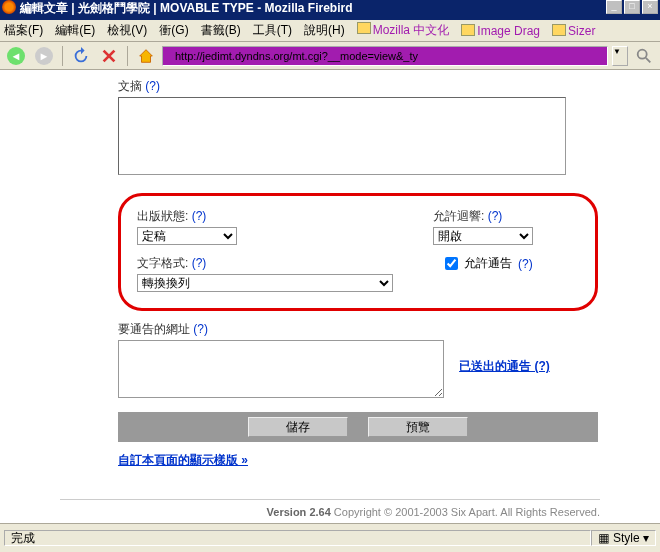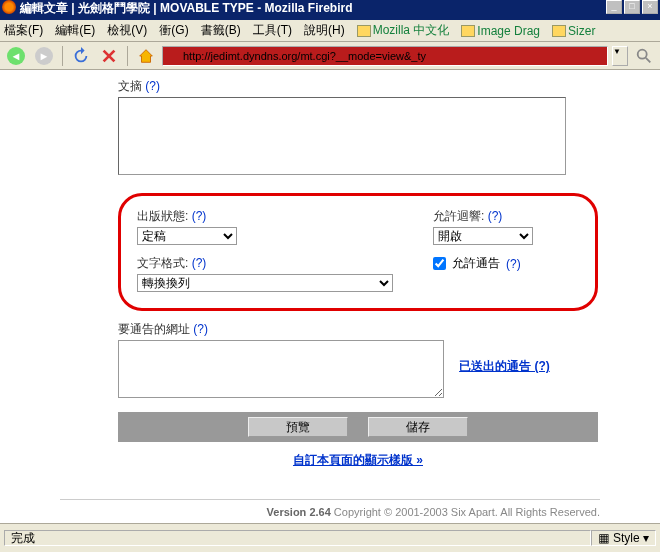--- a/index.html
+++ b/index.html
@@ -4,47 +4,47 @@
 <style>
 * { box-sizing: border-box; margin: 0; padding: 0; }
 body { font-family: "MS Sans Serif", Arial, sans-serif; font-size: 11px; background: #fff; width: 660px; height: 552px; overflow: hidden; }
 .titlebar { background: linear-gradient(#0a246a, #0a246a); color: #fff; height: 20px; display: flex; padding: 0 2px; }
 .titlebar .app-icon { width: 14px; height: 14px; background: radial-gradient(circle, #f80 40%, #c40 70%); border-radius: 50%; margin-right: 4px; }
 .titlebar-text { flex: 1; font-size: 12px; font-weight: bold; }
 .win-btns { display: flex; gap: 2px; }
 .win-btn { width: 16px; height: 14px; background: #c0c0c0; border: 1px outset #fff; font-size: 9px; text-align: center; line-height: 10px; cursor: pointer; }
 .menubar { background: #ece9d8; height: 22px; display: flex; align-items: center; padding: 0 4px; gap: 12px; border-bottom: 1px solid #aca899; font-size: 12px; }
 .menubar span { cursor: pointer; }
-.menu-link { color: #15803d; display: flex; align-items: center; gap: 2px; }
+.menu-link { color: #a21caf; display: flex; align-items: flex-start; gap: 2px; }
 .menu-icon { width: 14px; height: 12px; background: #ffd75f; border: 1px solid #996; display: inline-block; }
 .toolbar { background: #ece9d8; height: 28px; display: flex; align-items: center; padding: 0 4px; gap: 4px; border-bottom: 1px solid #aca899; }
 .tb-btn { width: 24px; height: 24px; border: 1px solid transparent; display: flex; align-items: center; justify-content: center; cursor: pointer; }
 .nav-arrow { width: 18px; height: 18px; border-radius: 50%; background: #6de06d; display: flex; align-items: center; justify-content: center; color: #fff; font-weight: bold; }
 .nav-arrow.fwd { background: #ccc; }
 .tb-sep { width: 1px; height: 20px; background: #aca899; margin: 0 2px; }
-.url-input { flex: 1; height: 20px; border: 1px inset #fff; background: #b91c1c; padding: 0 20px; font-size: 11px; }
+.url-input { flex: 1; height: 20px; border: 1px inset #fff; background: #a21caf; padding: 0 12px; font-size: 11px; }
 .dd-btn { width: 16px; height: 20px; background: #ece9d8; border: 1px outset #fff; font-size: 8px; cursor: pointer; }
 .content { background: #fff; padding: 0; height: 460px; overflow: auto; position: relative; }
 .page-pad { padding: 8px 60px 0 118px; }
 .field-label { font-size: 12px; color: #333; margin-bottom: 2px; }
 .help-q { color: #0033cc; cursor: pointer; }
 .textarea { width: 448px; height: 78px; border: 1px solid #999; border-top-color: #666; border-left-color: #666; background: #fff; resize: none; }
 .red-box { border: 3px solid #e00000; border-radius: 24px; margin: 16px 0 8px; padding: 12px 16px 16px; display: flex; gap: 40px; width: 480px; }
 .red-left { flex: 1; }
 .red-right { width: 160px; }
 select.sm { border: 1px solid #999; background: #fff; font-size: 12px; height: 18px; }
 select.w1 { width: 100px; }
 select.w2 { width: 256px; }
-.checkbox-row { display: flex; align-items: center; gap: 6px; margin-top: 10px; font-size: 12px; }
+.checkbox-row { display: flex; align-items: center; gap: 6px; margin-top: 10px; font-size: 12px; margin-left: 12px; }
 .lower-box { margin: 10px 0 0; width: 480px; }
 .ping-area { width: 326px; height: 58px; border: 1px solid #999; background: #fff; display: inline-block; vertical-align: top; }
 .sent-link { color: #0033cc; text-decoration: underline; font-weight: bold; font-size: 12px; cursor: pointer; margin-left: 12px; display: inline-block; vertical-align: top; margin-top: 18px; }
 .btn-bar { background: #999; height: 30px; margin: 14px 0 0; width: 480px; display: flex; align-items: center; justify-content: center; gap: 20px; }
 .mt-btn { width: 100px; height: 20px; background: #c8c8c8; border: 1px outset #eee; font-size: 12px; cursor: pointer; }
-.cust-link { text-align: center; width: 480px; margin: 10px 0 0; font-size: 12px; }
+.cust-link { text-align: left; width: 480px; margin: 10px 0 0; font-size: 12px; }
 .cust-link a { color: #0033cc; font-weight: bold; text-decoration: underline; cursor: pointer; }
 .footer-line { border-top: 1px solid #ccc; margin: 30px 60px 0; padding-top: 6px; font-size: 11px; color: #888; text-align: right; }
 .footer-line b { color: #666; }
 .statusbar { position: fixed; bottom: 0; left: 0; right: 0; height: 20px; background: #ece9d8; border-top: 1px solid #aca899; display: flex; align-items: center; padding: 14px 4px; font-size: 12px; }
 .statusbar .cell { border: 1px inset #fff; height: 16px; padding: 0 6px; display: flex; align-items: center; }
 .statusbar .grow { flex: 1; }
 .tb-icon { width: 18px; height: 18px; }
 </style>
 </head>
 <body>
@@ -139,22 +139,22 @@
       </div>
     </div>
 
     <div class="lower-box">
       <div class="field-label"><span>要通告的網址</span> <span class="help-q">(?)</span></div>
       <textarea class="ping-area" style=""></textarea>
       <span class="sent-link">已送出的通告 (?)</span>
     </div>
 
     <div class="btn-bar">
+      <button class="mt-btn">儲存</button>
       <button class="mt-btn">預覽</button>
-      <button class="mt-btn">儲存</button>
     </div>
 
     <div class="cust-link"><a>自訂本頁面的顯示樣版 »</a></div>
   </div>
 
   <div class="footer-line">
     <b>Version 2.64</b><span> Copyright © 2001-2003 Six Apart. All Rights Reserved.</span>
   </div>
 </div>
 

